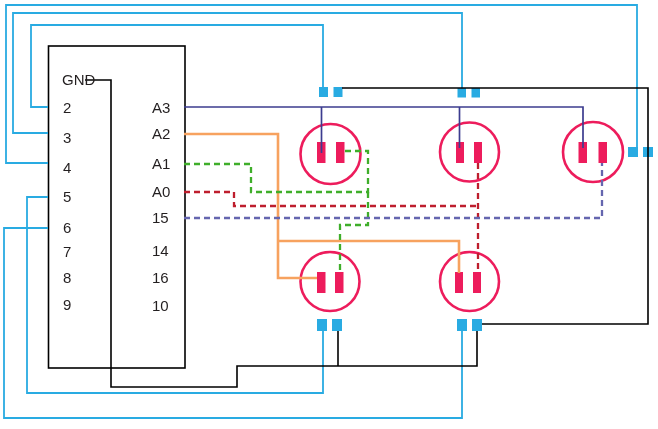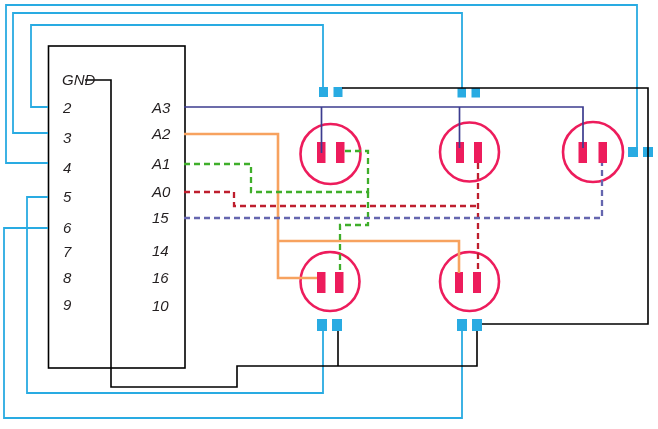--- a/index.html
+++ b/index.html
@@ -1,16 +1,16 @@
 <!DOCTYPE html>
 <html><head>
 <meta charset="utf-8">
 <style>
   html,body{margin:0;padding:0;background:#ffffff;}
-  .stage{width:658px;height:429px;background:#ffffff;position:relative;overflow:hidden;font-style:italic;}
+  .stage{width:658px;height:429px;background:#ffffff;position:relative;overflow:hidden;}
   svg{display:block;}
   text{font-family:"Liberation Sans","DejaVu Sans",sans-serif;font-size:15px;}
 </style>
 </head>
 <body>
 
 <div class="stage">
 <svg width="658" height="429" viewBox="0 0 658 429">
 
   <g>

